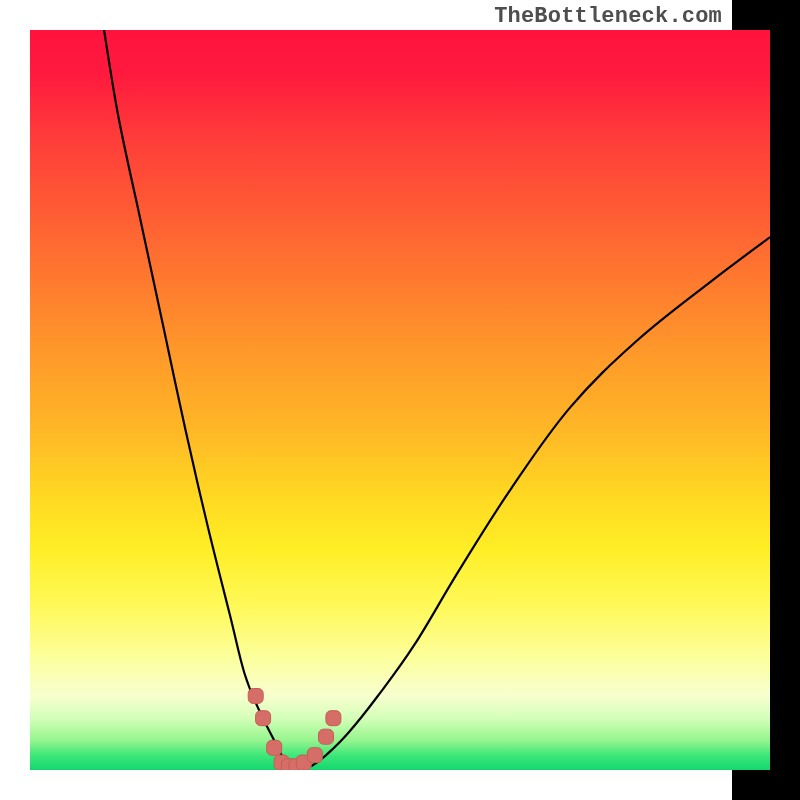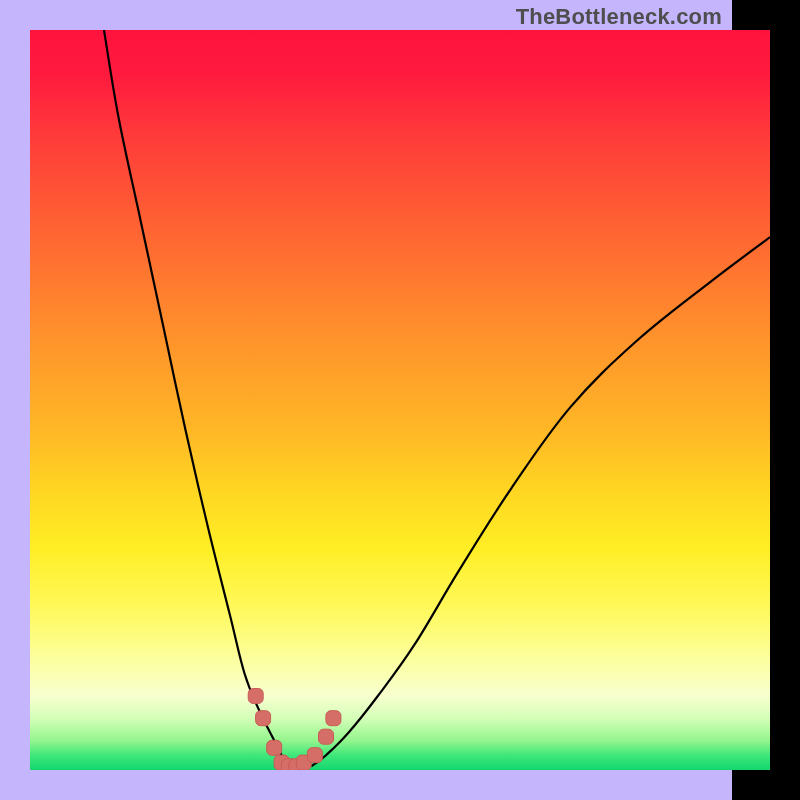--- a/index.html
+++ b/index.html
@@ -10,21 +10,22 @@
     overflow: hidden;
     background: #000;
     font-family: Arial, Helvetica, sans-serif;
   }
   .frame {
     position: absolute;
     top: 0;
     left: 0;
     width: 732px;
     height: 800px;
-    background: #c4b5fd;
+    background: #ffffff;
+    font-family: Liberation Mono, monospace;
   }
   .plot {
     position: absolute;
     top: 30px;
     left: 30px;
     width: 740px;
     height: 740px;
     
     background: linear-gradient(
       to bottom,

